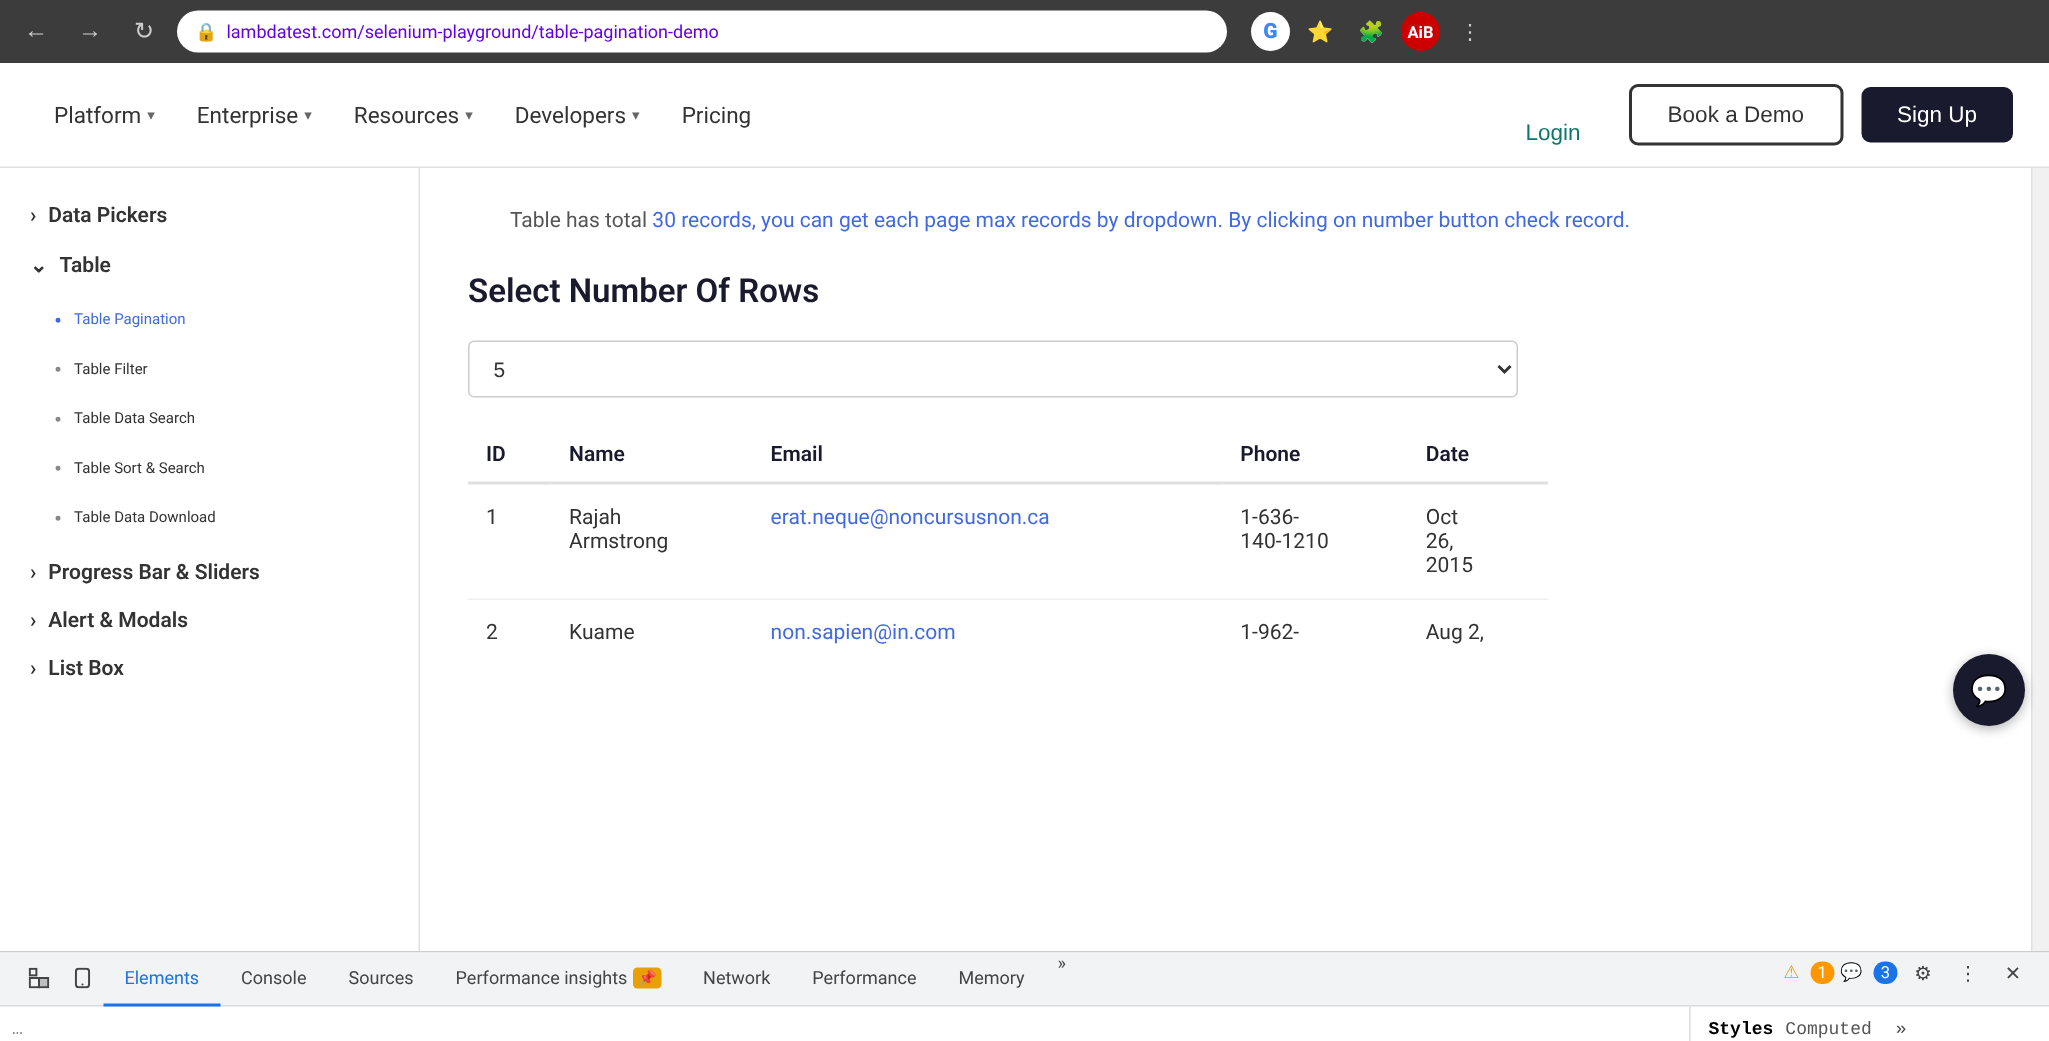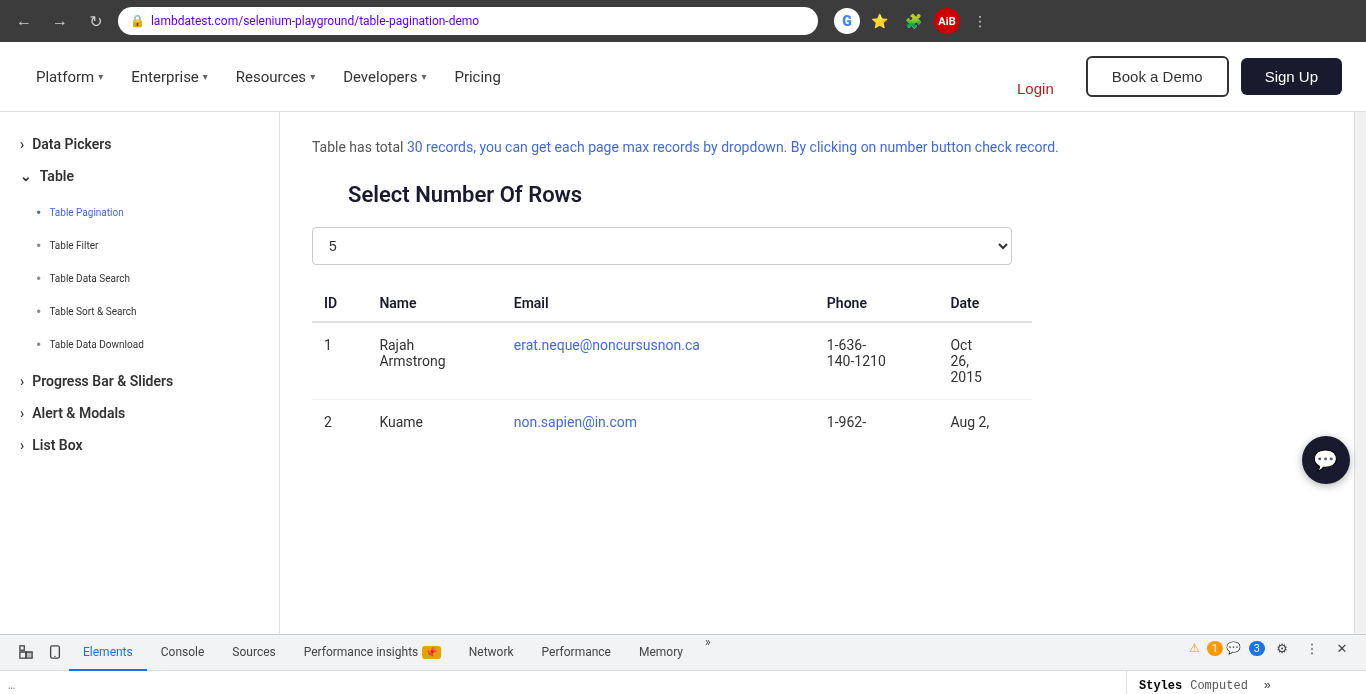--- a/index.html
+++ b/index.html
@@ -49,21 +49,21 @@
     .logo { display: flex; align-items: center; gap: 8px; text-decoration: none; }
     .logo-icon { width: 36px; height: 36px; }
     .logo-text { font-size: 20px; font-weight: 700; color: #1a1a2e; letter-spacing: -0.5px; }
     .nav { display: flex; align-items: center; gap: 4px; flex: 1; }
     .nav-item {
       padding: 8px 12px; font-size: 15px; color: #333; cursor: pointer;
       display: flex; align-items: center; gap: 4px; white-space: nowrap;
     }
     .chevron { font-size: 10px; color: #666; }
     .nav-right { display: flex; align-items: center; gap: 12px; }
-    .btn-login { padding: 8px 20px; font-size: 15px; color: #b91c1c; background: transparent; border: none; cursor: pointer; margin-top: 24px; }
+    .btn-login { padding: 8px 20px; font-size: 15px; color: #0f766e; background: transparent; border: none; cursor: pointer; margin-top: 24px; }
     .btn-book-demo {
       padding: 10px 24px; font-size: 15px; color: #333; background: transparent;
       border: 2px solid #333; border-radius: 6px; cursor: pointer; font-weight: 500;
     }
     .btn-signup {
       padding: 10px 24px; font-size: 15px; color: #fff; background: #1a1a2e;
       border: none; border-radius: 6px; cursor: pointer; font-weight: 500;
     }
 
     
@@ -89,24 +89,24 @@
     }
     .sidebar-item::before { content: '•'; color: #888; font-size: 16px; }
     .sidebar-item.active { color: #4169e1; }
     .sidebar-item.active::before { color: #4169e1; }
 
     
     .content {
       flex: 1; padding: 24px 32px; overflow-y: auto; background: #fff;
     }
     .info-text {
-      color: #555; font-size: 14px; line-height: 1.6; margin-bottom: 24px;
+      color: #555; font-size: 14px; line-height: 1.6; margin-bottom: 24px; margin-left: 28px;
     }
     .section-title {
-      font-size: 22px; font-weight: 600; color: #1a1a2e; margin-bottom: 20px; margin-left: 36px;
+      font-size: 22px; font-weight: 600; color: #1a1a2e; margin-bottom: 20px;
     }
     .select-wrapper { margin-bottom: 20px; }
     .rows-select {
       width: 100%; max-width: 700px; height: 38px; border: 1px solid #ccc;
       border-radius: 4px; padding: 0 12px; font-size: 14px; color: #333;
       appearance: auto; background: #fff; cursor: pointer;
     }
 
     
     .data-table {

